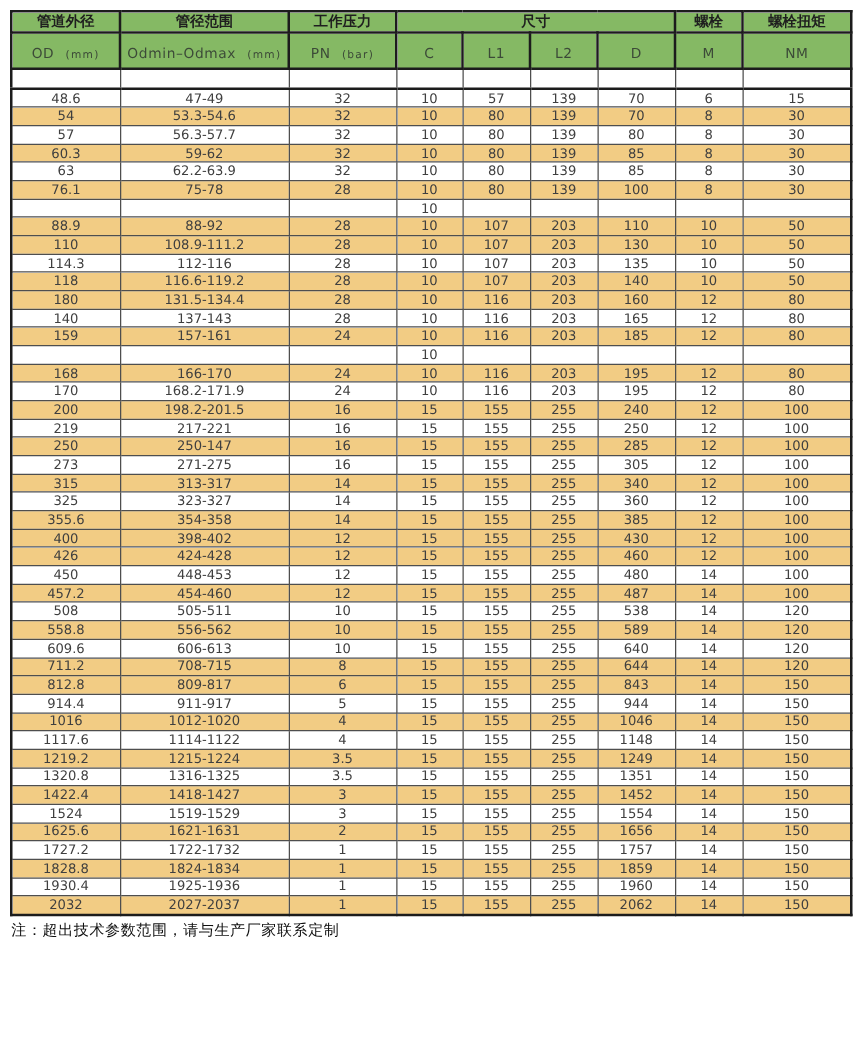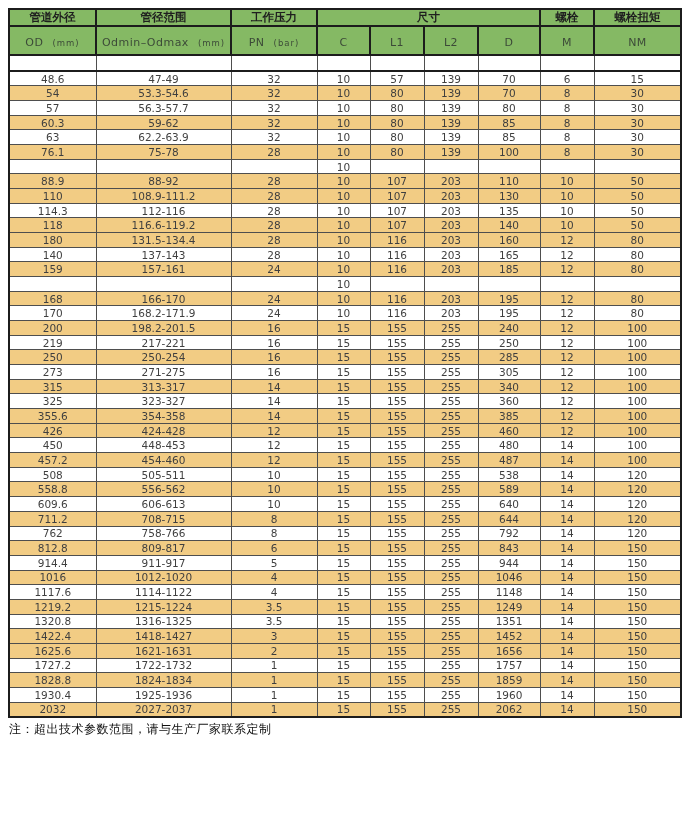--- a/index.html
+++ b/index.html
@@ -330,21 +330,21 @@
           <td>16</td>
           <td>15</td>
           <td>155</td>
           <td>255</td>
           <td>250</td>
           <td>12</td>
           <td>100</td>
         </tr>
         <tr class="hl">
           <td>250</td>
-          <td>250-254</td>
+          <td>250-147</td>
           <td>16</td>
           <td>15</td>
           <td>155</td>
           <td>255</td>
           <td>285</td>
           <td>12</td>
           <td>100</td>
         </tr>
         <tr>
           <td>273</td>
@@ -384,20 +384,31 @@
           <td>354-358</td>
           <td>14</td>
           <td>15</td>
           <td>155</td>
           <td>255</td>
           <td>385</td>
           <td>12</td>
           <td>100</td>
         </tr>
         <tr class="hl">
+          <td>400</td>
+          <td>398-402</td>
+          <td>12</td>
+          <td>15</td>
+          <td>155</td>
+          <td>255</td>
+          <td>430</td>
+          <td>12</td>
+          <td>100</td>
+        </tr>
+        <tr class="hl">
           <td>426</td>
           <td>424-428</td>
           <td>12</td>
           <td>15</td>
           <td>155</td>
           <td>255</td>
           <td>460</td>
           <td>12</td>
           <td>100</td>
         </tr>
@@ -460,31 +471,20 @@
           <td>711.2</td>
           <td>708-715</td>
           <td>8</td>
           <td>15</td>
           <td>155</td>
           <td>255</td>
           <td>644</td>
           <td>14</td>
           <td>120</td>
         </tr>
-        <tr>
-          <td>762</td>
-          <td>758-766</td>
-          <td>8</td>
-          <td>15</td>
-          <td>155</td>
-          <td>255</td>
-          <td>792</td>
-          <td>14</td>
-          <td>120</td>
-        </tr>
         <tr class="hl">
           <td>812.8</td>
           <td>809-817</td>
           <td>6</td>
           <td>15</td>
           <td>155</td>
           <td>255</td>
           <td>843</td>
           <td>14</td>
           <td>150</td>
@@ -545,20 +545,31 @@
           <td>150</td>
         </tr>
         <tr class="hl">
           <td>1422.4</td>
           <td>1418-1427</td>
           <td>3</td>
           <td>15</td>
           <td>155</td>
           <td>255</td>
           <td>1452</td>
+          <td>14</td>
+          <td>150</td>
+        </tr>
+        <tr>
+          <td>1524</td>
+          <td>1519-1529</td>
+          <td>3</td>
+          <td>15</td>
+          <td>155</td>
+          <td>255</td>
+          <td>1554</td>
           <td>14</td>
           <td>150</td>
         </tr>
         <tr class="hl">
           <td>1625.6</td>
           <td>1621-1631</td>
           <td>2</td>
           <td>15</td>
           <td>155</td>
           <td>255</td>

